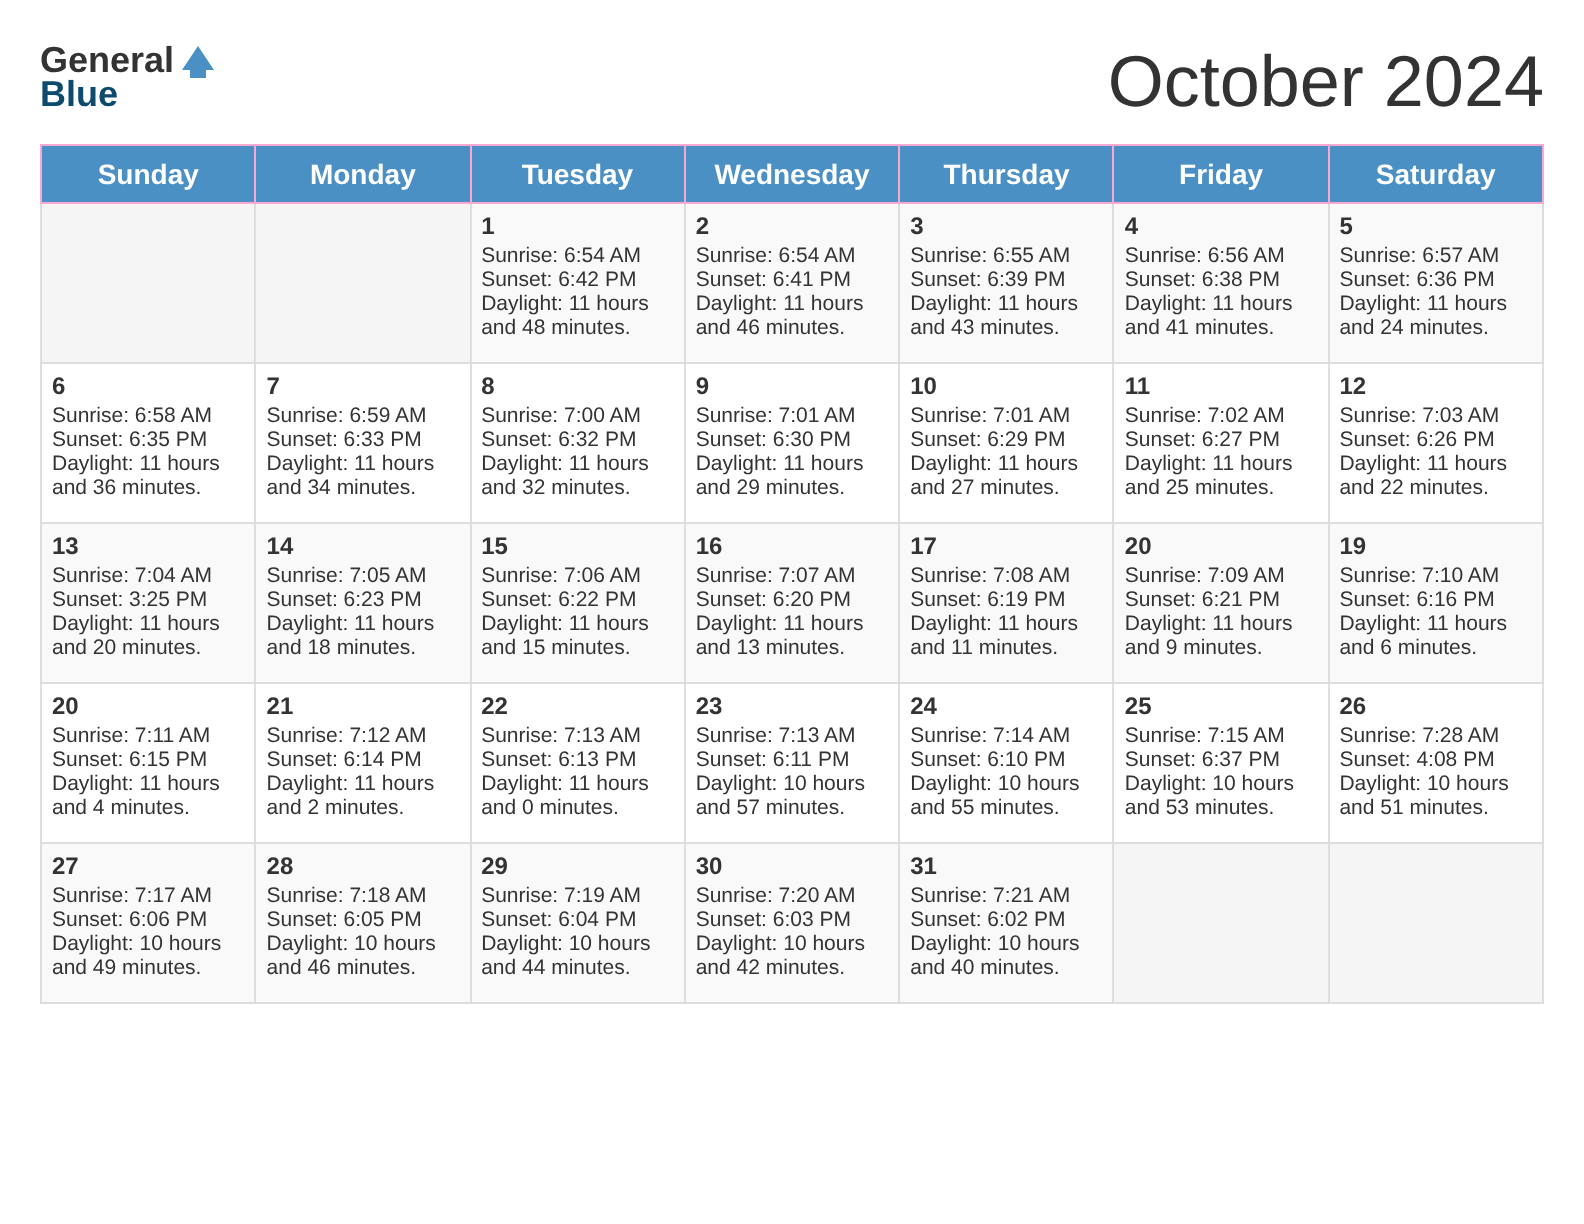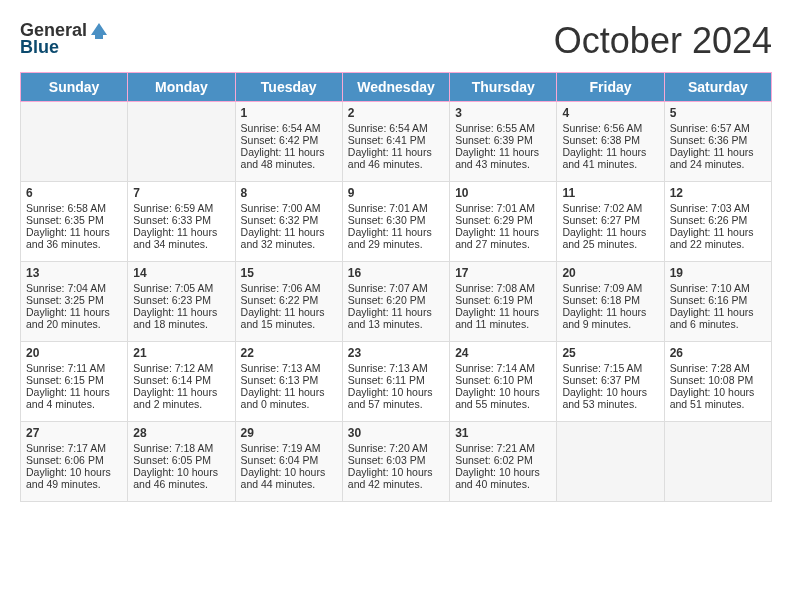--- a/index.html
+++ b/index.html
@@ -228,21 +228,21 @@
         </td>
         <td>
           <span class="day-number">17</span>
           <div>Sunrise: 7:08 AM</div>
           <div>Sunset: 6:19 PM</div>
           <div>Daylight: 11 hours and 11 minutes.</div>
         </td>
         <td>
           <span class="day-number">20</span>
           <div>Sunrise: 7:09 AM</div>
-          <div>Sunset: 6:18 PM</div>
+          <div>Sunset: 6:21 PM</div>
           <div>Daylight: 11 hours and 9 minutes.</div>
         </td>
         <td>
           <span class="day-number">19</span>
           <div>Sunrise: 7:10 AM</div>
           <div>Sunset: 6:16 PM</div>
           <div>Daylight: 11 hours and 6 minutes.</div>
         </td>
       </tr>
       <tr>
@@ -278,21 +278,21 @@
         </td>
         <td>
           <span class="day-number">25</span>
           <div>Sunrise: 7:15 AM</div>
           <div>Sunset: 6:37 PM</div>
           <div>Daylight: 10 hours and 53 minutes.</div>
         </td>
         <td>
           <span class="day-number">26</span>
           <div>Sunrise: 7:28 AM</div>
-          <div>Sunset: 10:08 PM</div>
+          <div>Sunset: 4:08 PM</div>
           <div>Daylight: 10 hours and 51 minutes.</div>
         </td>
       </tr>
       <tr>
         <td>
           <span class="day-number">27</span>
           <div>Sunrise: 7:17 AM</div>
           <div>Sunset: 6:06 PM</div>
           <div>Daylight: 10 hours and 49 minutes.</div>
         </td>

